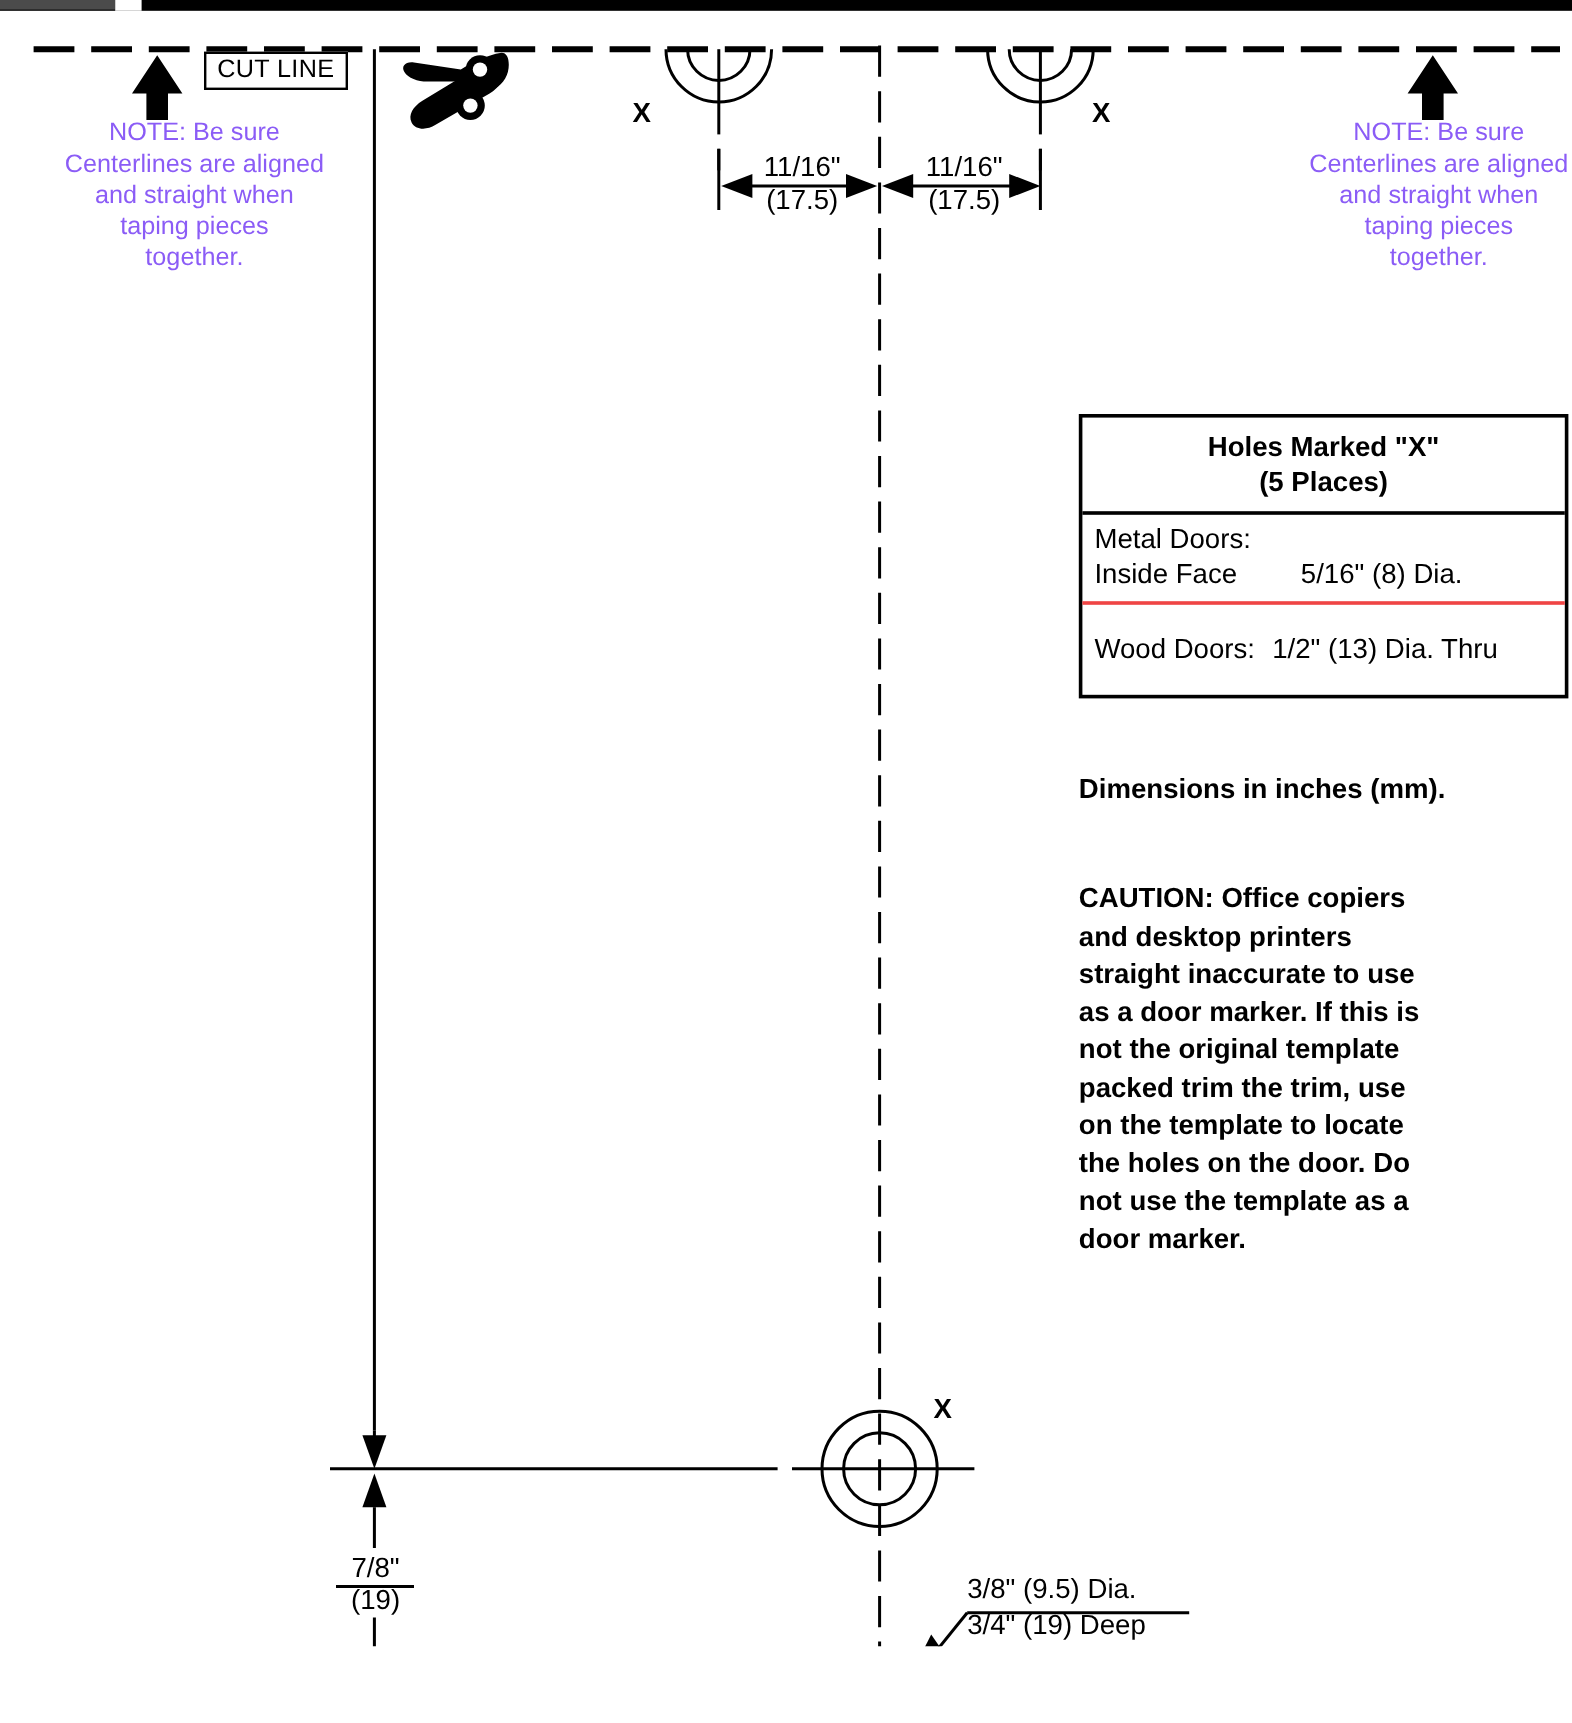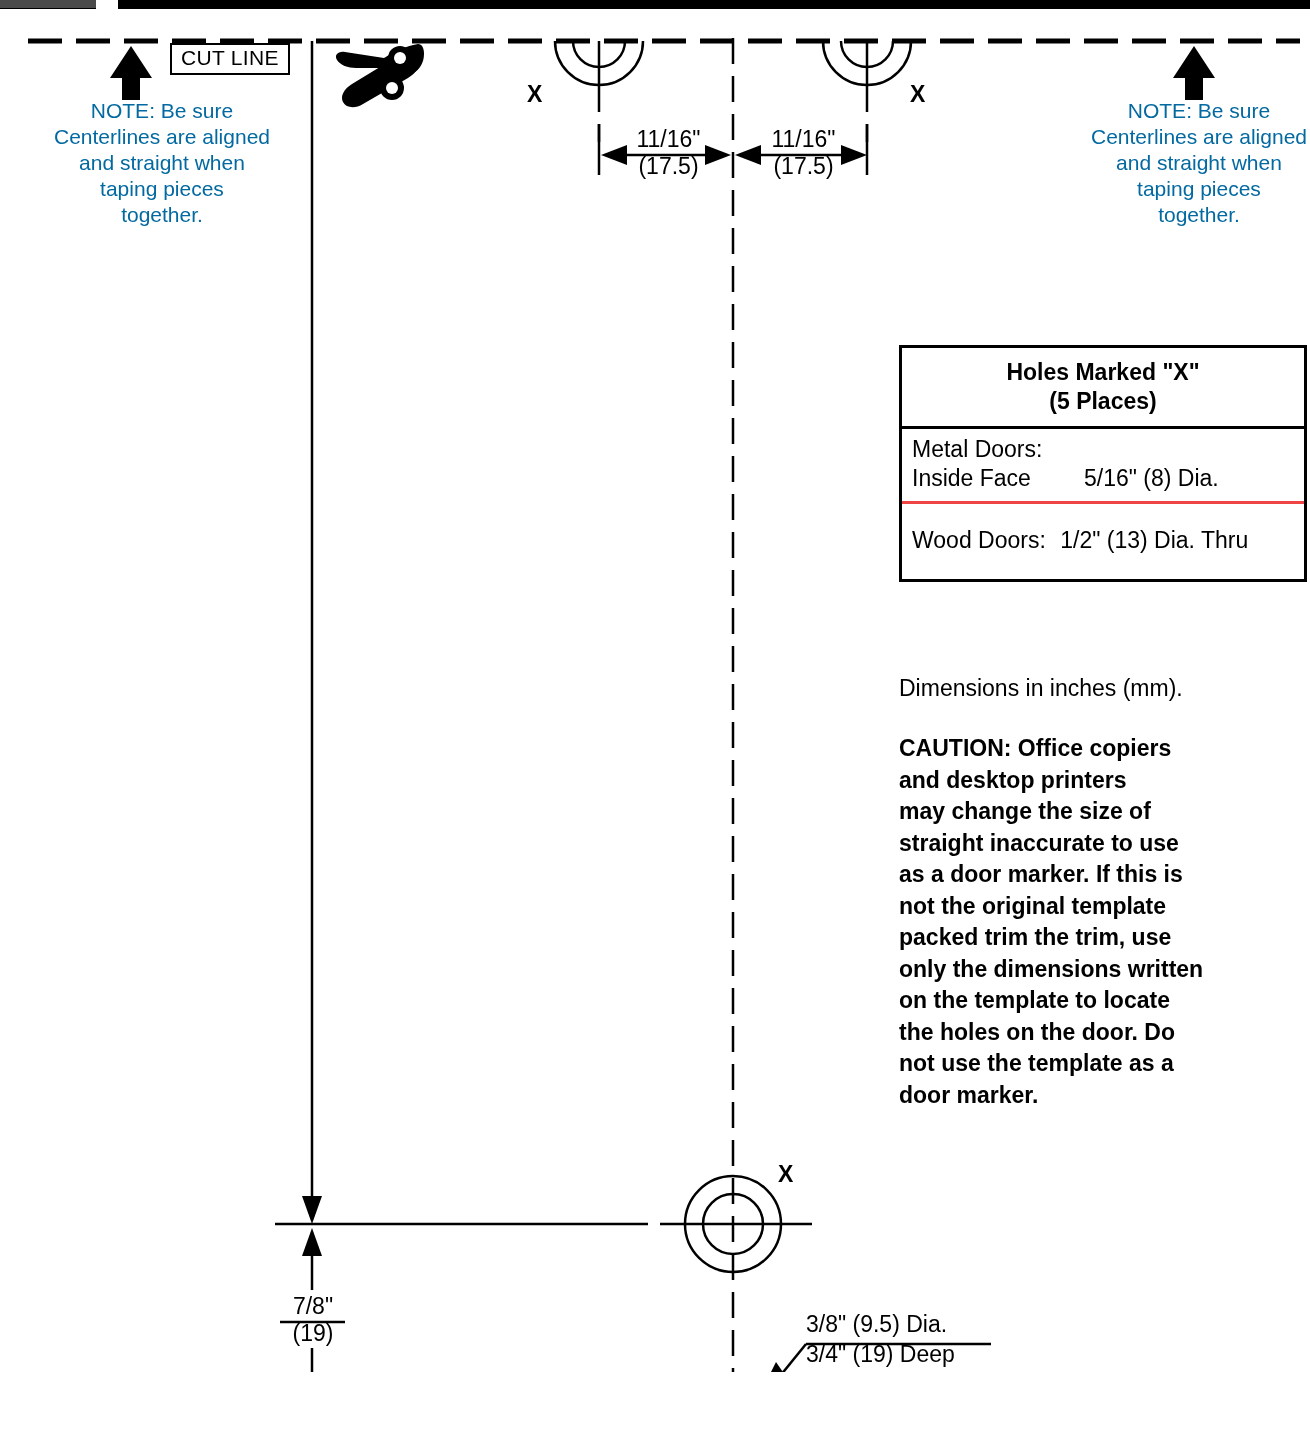--- a/index.html
+++ b/index.html
@@ -39,21 +39,21 @@
   .topbar-notch {
     left: 96px; top: 0; width: 22px; height: 9px;
     background: #ffffff;
   }
 
   
   .note-block {
     text-align: center;
     font-size: 21px;
     line-height: 26px;
-    color: #0369a1;
+    color: #8b5cf6;
   }
   .note-left  { left: 12px;  top: 98px;  width: 300px; }
   .note-right { left: 1085px; top: 98px; width: 300px; }
   .note-right.inner { left: 1088px; width: 222px; }
 
   .cutline-label {
     left: 170px; top: 43px;
     border: 2px solid #000;
     background: #fff;
     padding: 1px 9px 3px 9px;
@@ -103,23 +103,23 @@
   .ht-row { display: flex; }
   .ht-row .c1 { width: 172px; }
   .ht-row .c2 { }
   .ht-foot {
     font-size: 23px;
     line-height: 29px;
     padding: 22px 0 24px 10px;
   }
 
   .dims-note {
-    left: 899px; top: 674px;
-    font-size: 23px;
-    font-weight: normal;
+    left: 899px; top: 643px;
+    font-size: 23px;
+    font-weight: bold;
     line-height: 28px;
   }
 
   .caution {
     left: 899px; top: 733px;
     width: 360px;
     font-size: 23px;
     font-weight: bold;
     line-height: 31.5px;
   }
@@ -287,25 +287,23 @@
       <span>Wood Doors:</span>
       <span style="padding-left:8px;">1/2" (13) Dia. Thru</span>
     </div>
   </div>
 
   <div class="abs dims-note">Dimensions in inches (mm).</div>
 
   <div class="abs caution">
     <div>CAUTION: Office copiers</div>
     <div>and desktop printers</div>
-    <div>may change the size of</div>
     <div>straight inaccurate to use</div>
     <div>as a door marker. If this is</div>
     <div>not the original template</div>
     <div>packed trim the trim, use</div>
-    <div>only the dimensions written</div>
     <div>on the template to locate</div>
     <div>the holes on the door. Do</div>
     <div>not use the template as a</div>
     <div>door marker.</div>
   </div>
 
 </div>
 
 </body></html>

